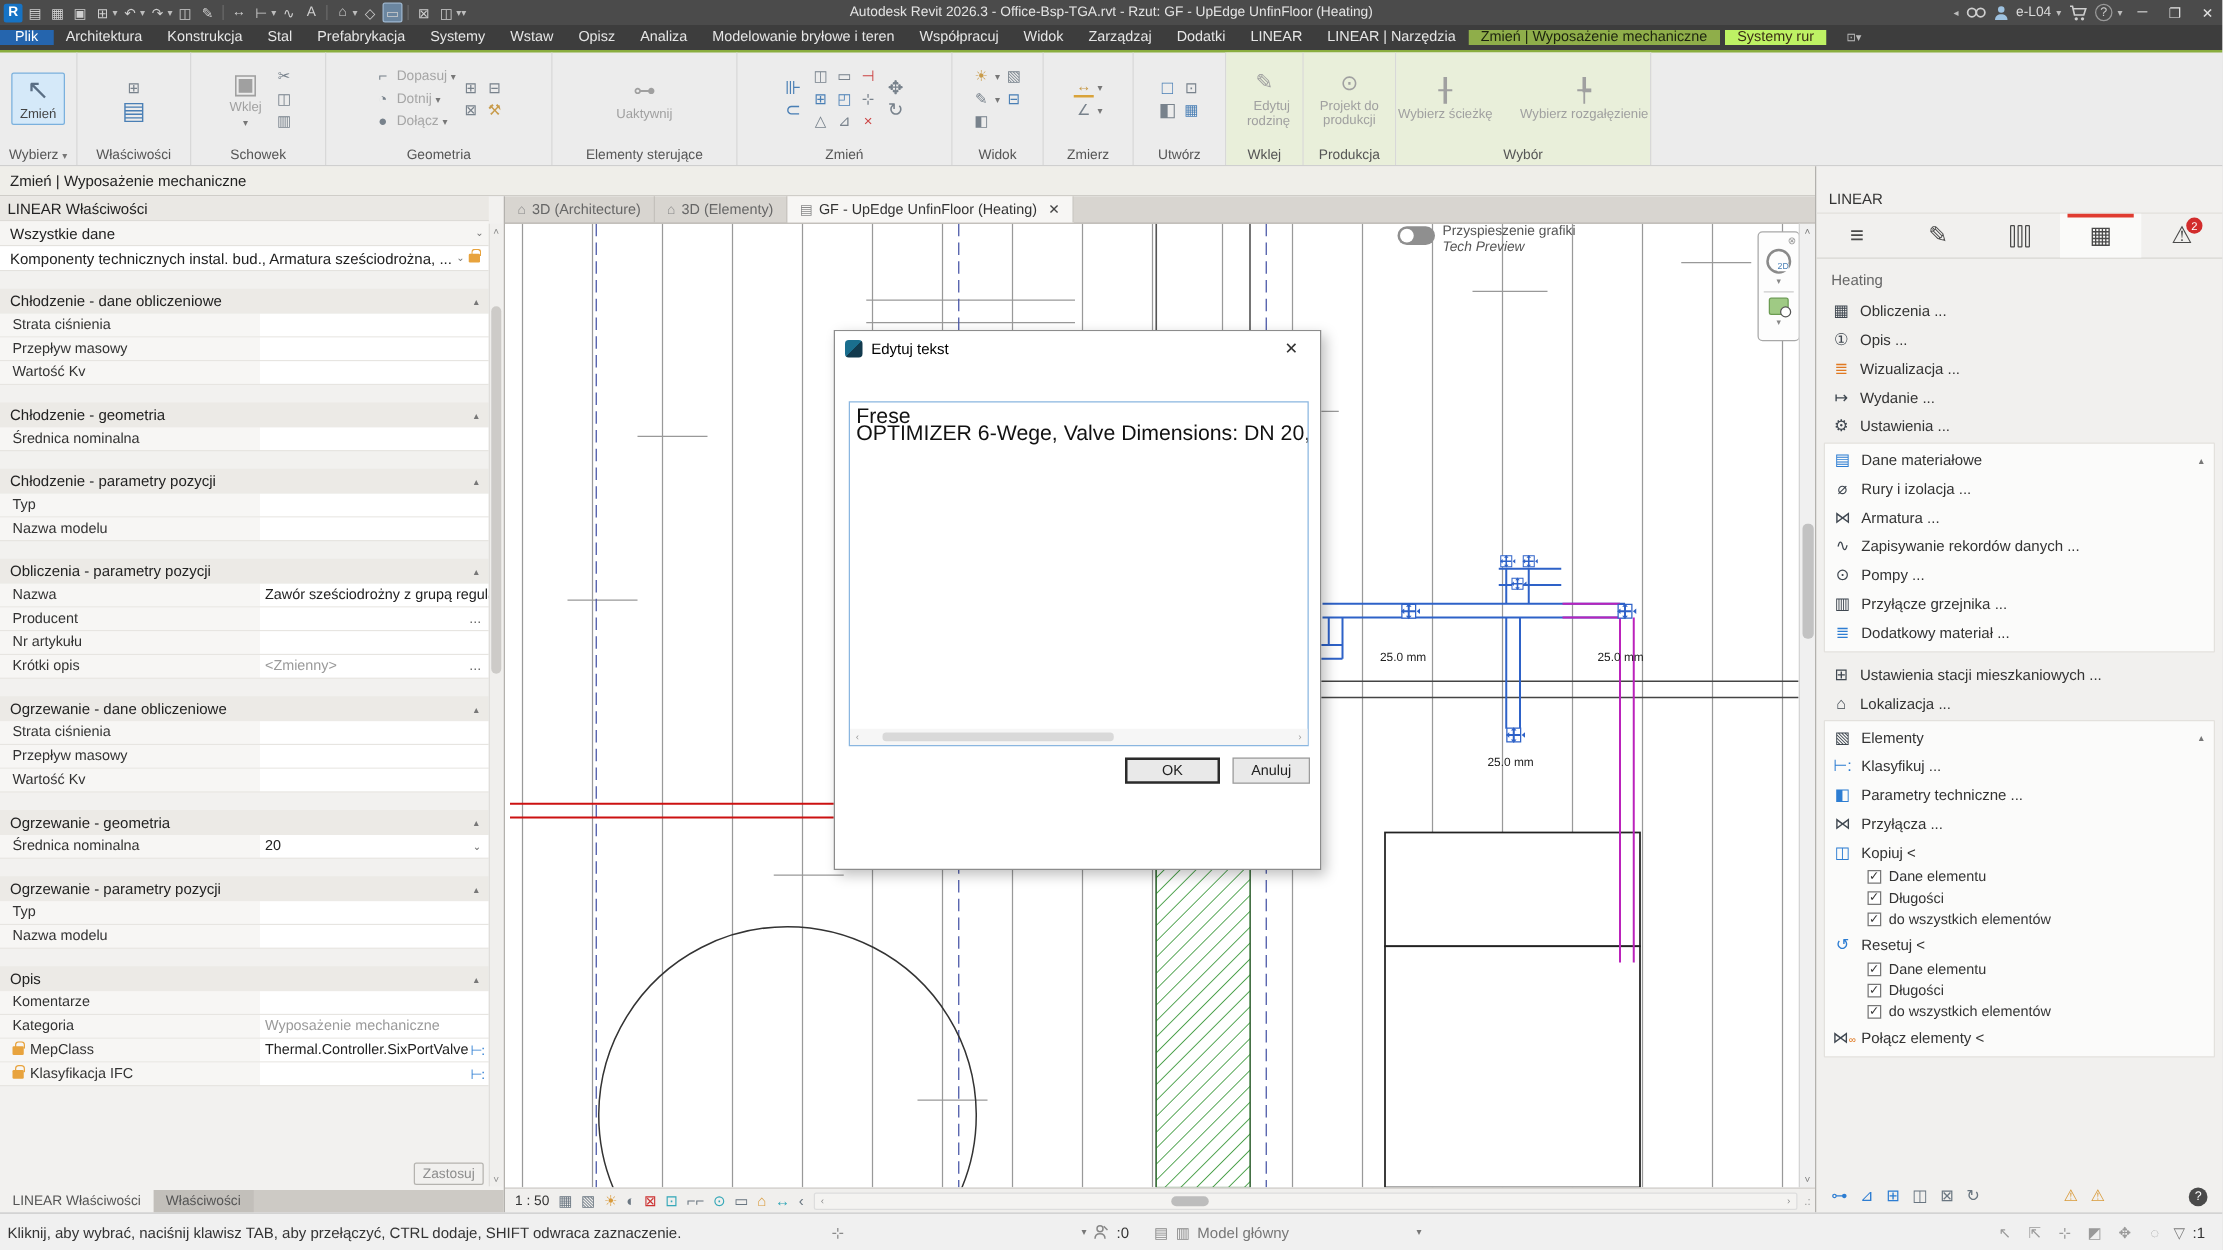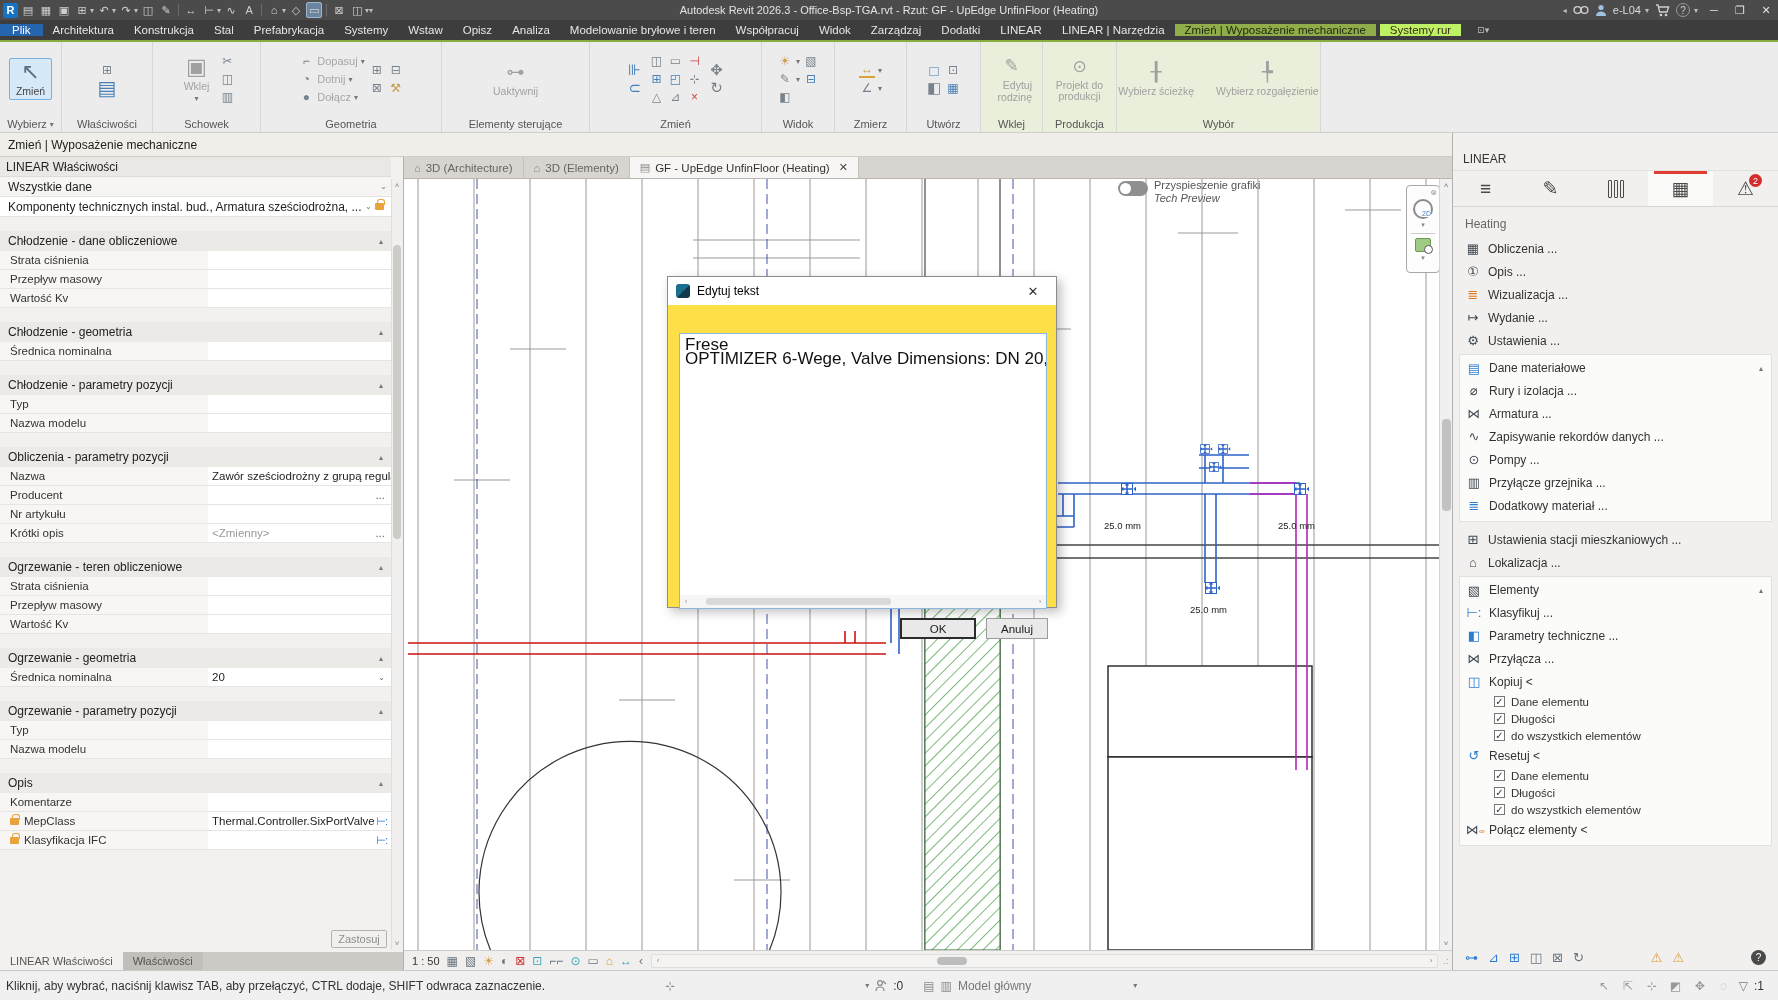--- a/index.html
+++ b/index.html
@@ -99,21 +99,21 @@
   .botbar{position:absolute;left:0;bottom:0;width:100%;height:20px;background:#f0efed;border-top:1px solid #cfcdc9;display:flex;align-items:center}
   .vcb{display:flex;align-items:center;gap:7px;padding:0 8px;font-size:11px;color:#333}
   .vci{font-size:12px;color:#6a7681}
   .vci.teal{color:#35a8b8}.vci.red{color:#cc3333}.vci.orange{color:#d99a3a}
   .hscroll{position:relative;flex:1;height:14px;background:#f4f3f1;border:1px solid #ddd;margin-right:2px;border-radius:2px}
   .hthumb{position:absolute;left:285px;top:2px;width:30px;height:8px;background:#bdbdbd;border-radius:4px}
   .harr{position:absolute;top:0;width:12px;height:12px;font-size:8px;color:#888;display:flex;align-items:center;justify-content:center}
   .grip{width:12px;color:#999;font-size:9px;text-align:center}
 
   
-  .dlg{position:absolute;left:667px;top:276px;width:390px;height:332px;background:#fde047;border:1px solid #8c8c8c;box-shadow:4px 4px 10px rgba(0,0,0,.25)}
+  .dlg{position:absolute;left:667px;top:264px;width:390px;height:432px;background:#ffffff;border:1px solid #8c8c8c;box-shadow:4px 4px 10px rgba(0,0,0,.25)}
   .dlg-title{height:28px;background:#fff;display:flex;align-items:center;padding:0 8px;gap:7px;font-size:12px;color:#000}
   .dlgic{width:14px;height:14px;border-radius:3px;background:linear-gradient(135deg,#1a6e8e 50%,#123a4e 50%);flex:none}
   .dlg-x{margin-left:auto;width:30px;height:24px;display:flex;align-items:center;justify-content:center;font-size:13px;color:#333}
   .dlg-text{position:absolute;left:11px;top:56px;width:368px;height:276px;background:#fff;border:1px solid #8ab6e0;font-size:17px;color:#111;padding:4px 5px;line-height:14px;overflow:hidden;white-space:nowrap}
   .dlg-hs{position:absolute;left:12px;top:318px;width:366px;height:13px;background:#f6f6f6;display:flex;align-items:center}
   .dlg-hs .tr{position:relative;flex:1;height:100%}
   .dlg-hth{position:absolute;left:14px;top:3px;width:185px;height:7px;background:#d9d9d9;border-radius:3px}
   .dlg-ha{width:12px;font-size:8px;color:#999;text-align:center}
   .dbtn{position:absolute;top:341px;height:21px;background:#e9e9e9;border:1px solid #9b9b9b;font-size:11.5px;color:#222;display:flex;align-items:center;justify-content:center}
   .dbtn.ok{left:232px;width:76px;border:2px solid #2b2b2b}
@@ -537,21 +537,21 @@
           <div class="pl">Krótki opis</div>
           <div class="pv gray">
             <span>&lt;Zmienny&gt;</span>
             <span class="dots">...</span>
           </div>
         </div>
     </div>
 
     <div class="sect">
       <div class="shead">
-          <span>Ogrzewanie - teren obliczeniowe</span>
+          <span>Ogrzewanie - dane obliczeniowe</span>
           <span class="sp"></span>
           <span class="caret">▴</span>
         </div>
       <div class="prow">
           <div class="pl">Strata ciśnienia</div>
           <div class="pv"></div>
         </div>
       <div class="prow">
           <div class="pl">Przepływ masowy</div>
           <div class="pv"></div>
@@ -595,20 +595,24 @@
 
     <div class="sect">
       <div class="shead">
           <span>Opis</span>
           <span class="sp"></span>
           <span class="caret">▴</span>
         </div>
       <div class="prow">
           <div class="pl">Komentarze</div>
           <div class="pv"></div>
+        </div>
+      <div class="prow">
+          <div class="pl">Kategoria</div>
+          <div class="pv gray">Wyposażenie mechaniczne</div>
         </div>
       <div class="prow">
           <div class="pl">
             <span class="lock"></span>
             <span>MepClass</span>
           </div>
           <div class="pv">
             <span>Thermal.Controller.SixPortValve</span>
             <span class="treeic">⊢:</span>
           </div>

